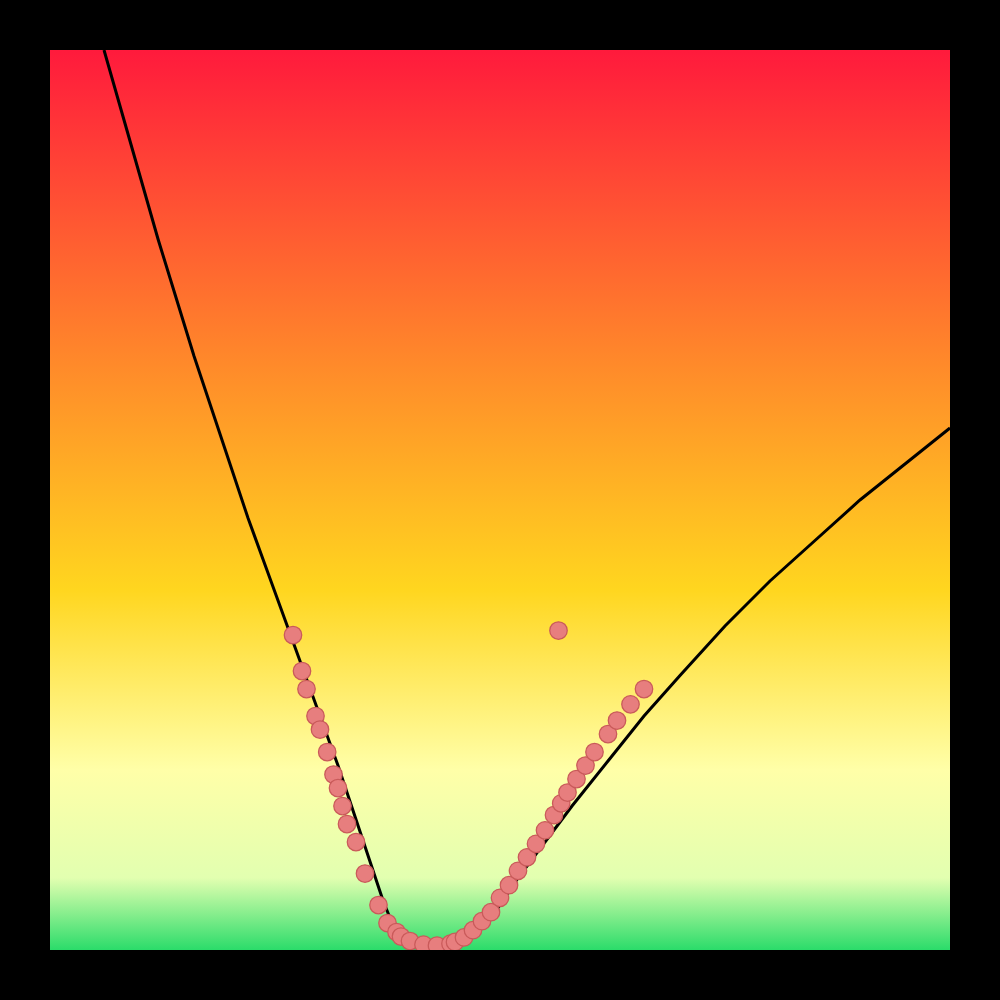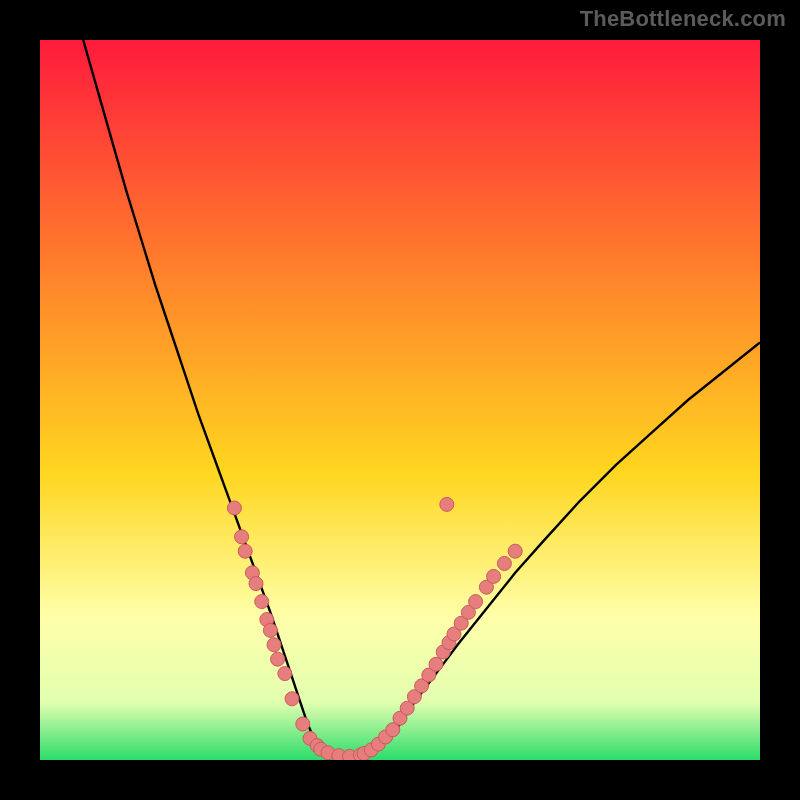--- a/index.html
+++ b/index.html
@@ -39,21 +39,20 @@
   }
   .plot-area svg {
     display: block;
   }
 </style>
 </head>
 <body>
 
 <div class="stage">
 
-  <div class="watermark">TheBottleneck.com</div>
 
   <div class="plot-area">
     <svg id="plot-svg" width="720" height="720" viewBox="0 0 720 720">
       <defs>
         <linearGradient id="bg-grad" x1="0" y1="0" x2="0" y2="1">
           <stop id="g0" offset="0%" stop-color="#ff1a3c"></stop>
           <stop id="g1" offset="35%" stop-color="#ff8a2a"></stop>
           <stop id="g2" offset="60%" stop-color="#ffd61f"></stop>
           <stop id="g3" offset="80%" stop-color="#ffffa8"></stop>
           <stop id="g4" offset="92%" stop-color="#e2ffb0"></stop>

